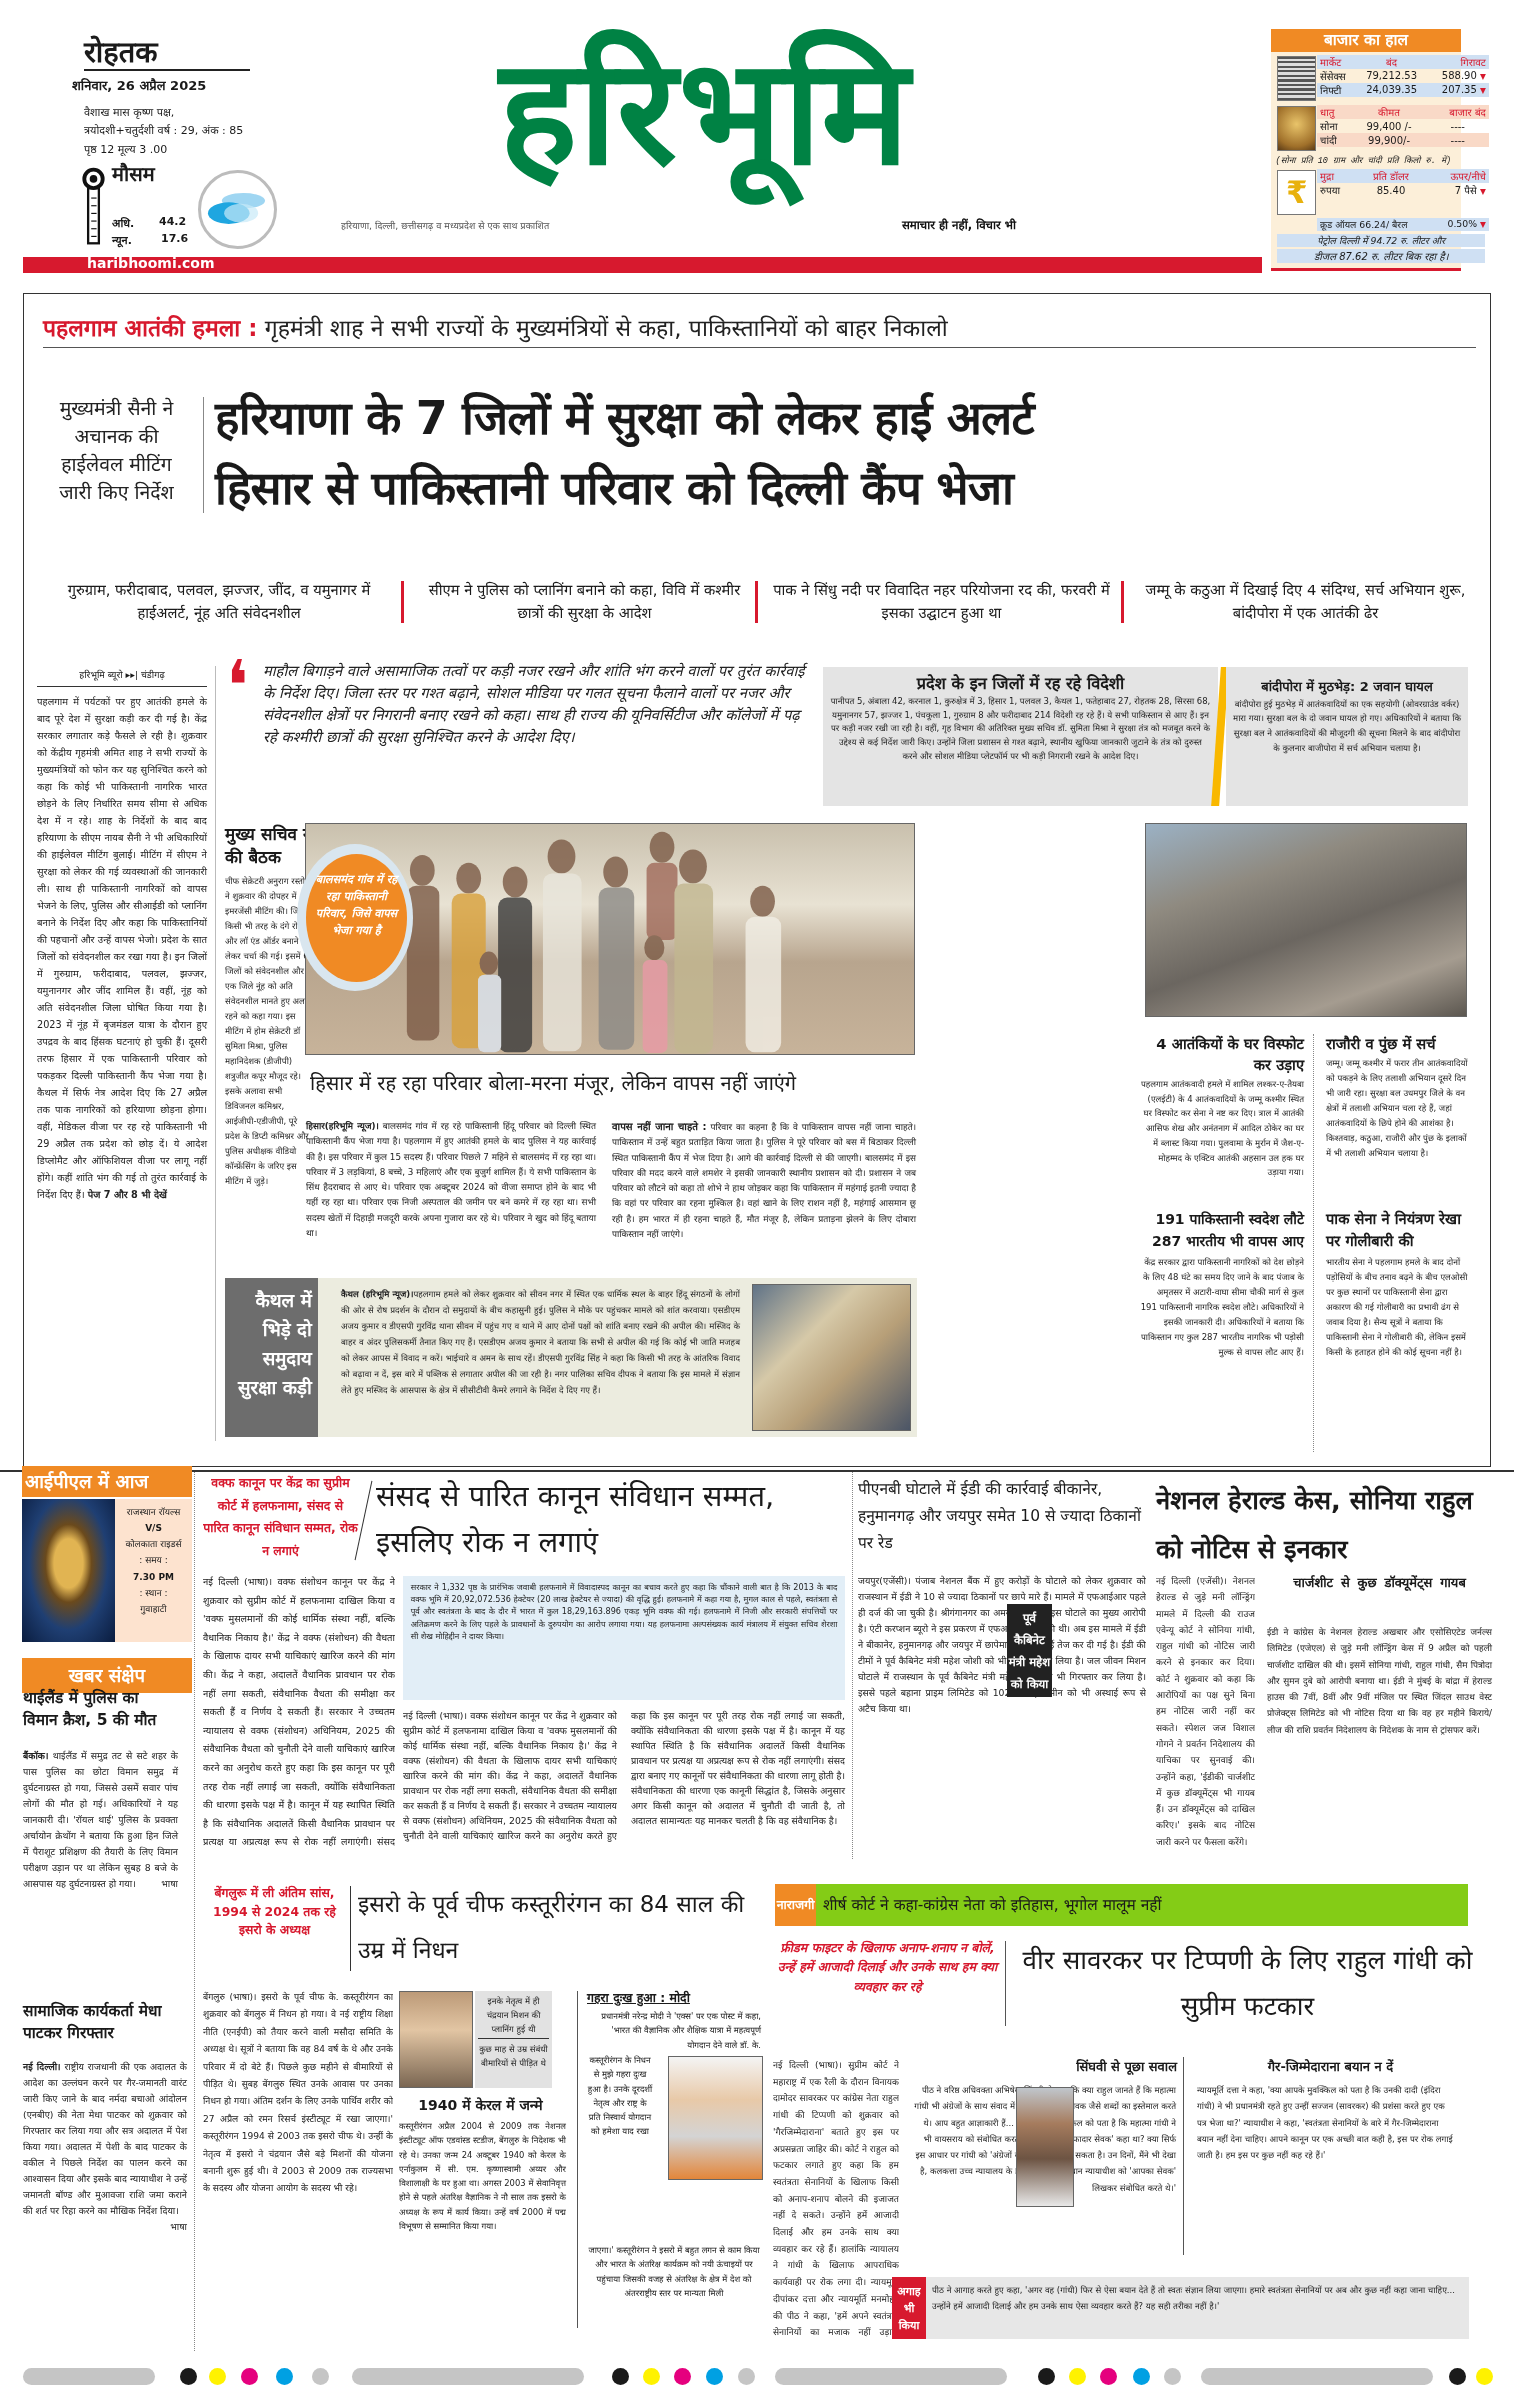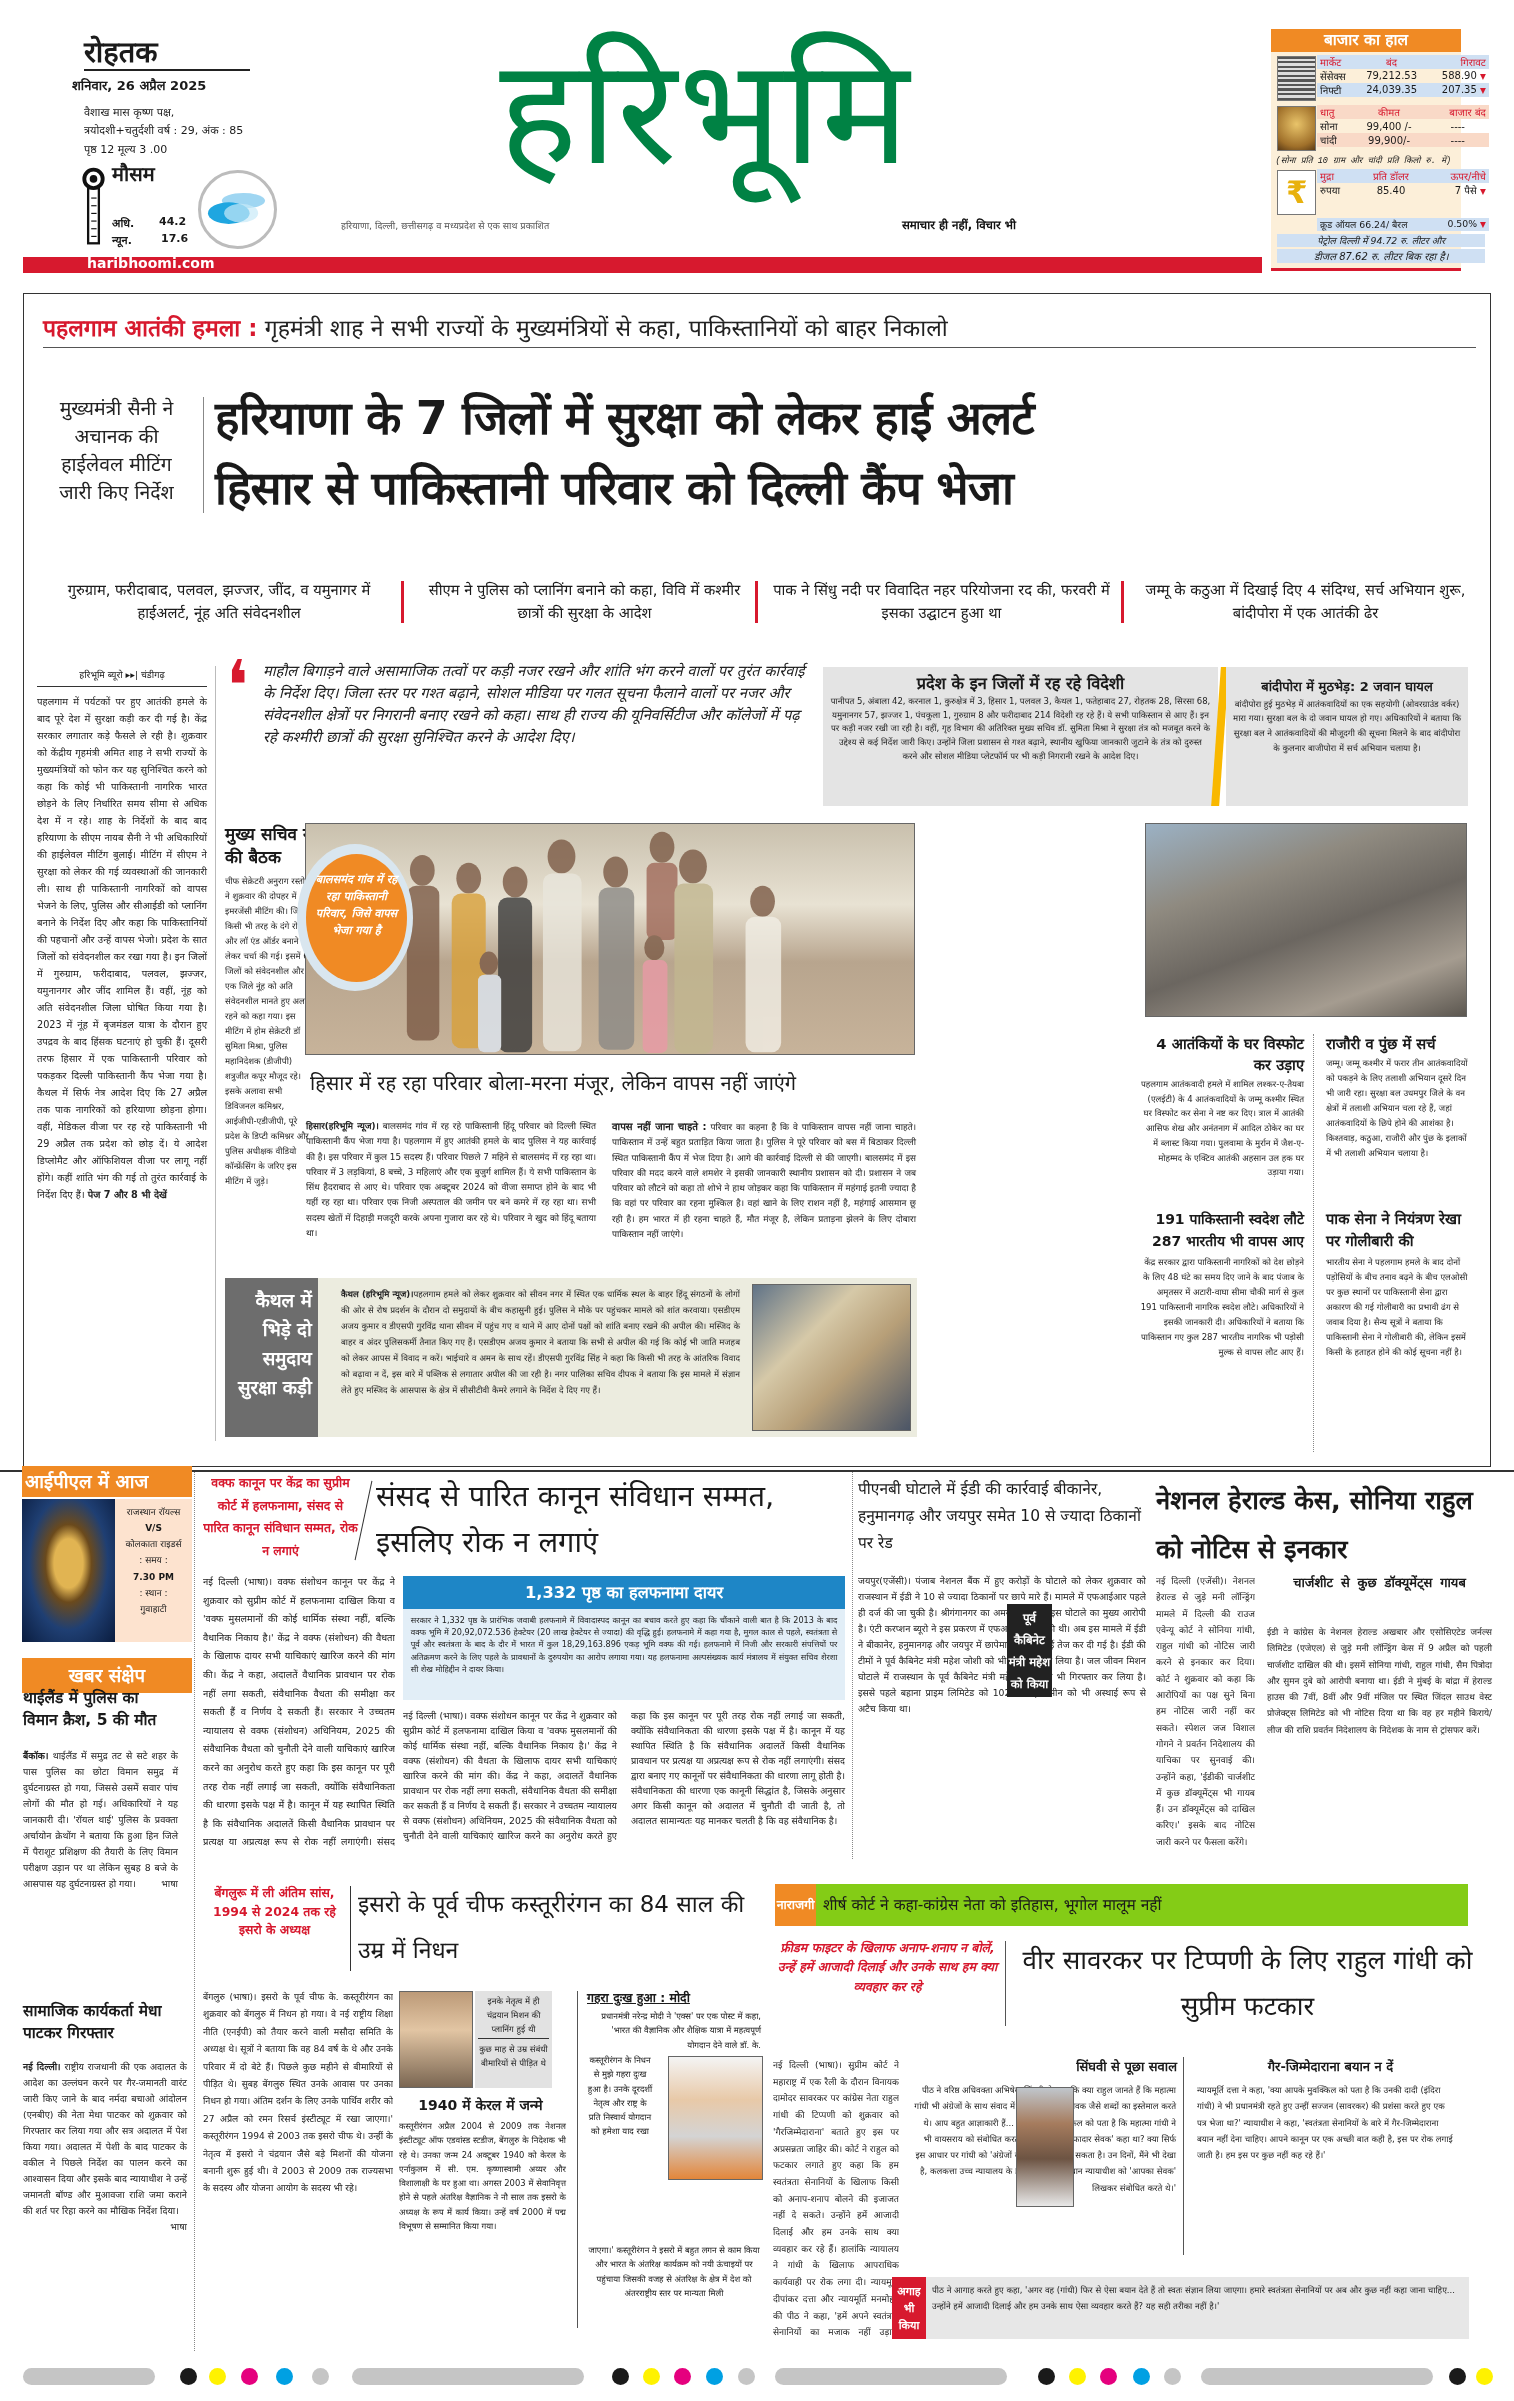--- a/index.html
+++ b/index.html
@@ -51,21 +51,21 @@
     <svg width="71" height="71" viewBox="0 0 92 92" style="position:absolute;left:0;top:0">
         <ellipse cx="55" cy="36" rx="28" ry="10" fill="#9fd6f2"></ellipse>
         <ellipse cx="36" cy="52" rx="27" ry="14" fill="#1fa6e0"></ellipse>
         <ellipse cx="52" cy="52" rx="22" ry="12" fill="#c7e9f8" opacity="0.7"></ellipse>
       </svg>
   </div>
 
   <div class="abs" style="left:23px;top:257px;width:1239px;height:16.3px;background:#d7192e"></div>
   <a class="abs" style="left:87px;top:255px;font-size:14px;font-weight:bold;color:#fff;text-decoration:none;">haribhoomi.com</a>
 
-  <div class="abs" style="left:341px;top:15.5px;width:728px;text-align:center;font-size:147px;line-height:194px;font-weight:normal;color:#008244;letter-spacing:1.5px;">हरिभूमि</div>
+  <div class="abs" style="left:341px;top:15.5px;width:728px;text-align:center;font-size:147px;line-height:194px;font-weight:bold;color:#008244;letter-spacing:1.5px;">हरिभूमि</div>
   <div class="abs" style="left:341px;top:219px;font-size:9.3px;color:#555;">हरियाणा, दिल्ली, छत्तीसगढ़ व मध्यप्रदेश से एक साथ प्रकाशित</div>
   <div class="abs" style="left:902px;top:217px;font-size:11.6px;font-weight:bold;color:#111;">समाचार ही नहीं, विचार भी</div>
 
   <div class="abs" style="left:1271px;top:29px;width:190px;height:242px;background:#fcefd9;border-bottom:3.9px solid #d7192e;">
     <div style="background:#f08a24;color:#fff;text-align:center;font-weight:bold;font-size:15.5px;height:22.5px;line-height:22.5px;">बाजार का हाल</div>
     <div class="abs" style="left:6.2px;top:27px;width:39px;height:45px;background:repeating-linear-gradient(0deg,#555 0 2.3px,#ddd 2.3px 4.6px);border:0.8px solid #777"></div>
     <table class="abs mk-table" style="left:46px;top:25.6px;width:172px;border-collapse:collapse;">
       <tbody>
           <tr style="background:#cfe0f3;">
             <td class="red">मार्केट</td>
@@ -258,21 +258,20 @@
 <div class="abs txt" style="left:23px;top:2059px;width:164px;font-size:9.3px;line-height:16px;">
   <b>नई दिल्ली।</b> <span>राष्ट्रीय राजधानी की एक अदालत के आदेश का उल्लंघन करने पर गैर-जमानती वारंट जारी किए जाने के बाद नर्मदा बचाओ आंदोलन (एनबीए) की नेता मेधा पाटकर को शुक्रवार को गिरफ्तार कर लिया गया और सत्र अदालत में पेश किया गया। अदालत में पेशी के बाद पाटकर के वकील ने पिछले निर्देश का पालन करने का आश्वासन दिया और इसके बाद न्यायाधीश ने उन्हें जमानती बॉण्ड और मुआवजा राशि जमा कराने की शर्त पर रिहा करने का मौखिक निर्देश दिया।</span> <span style="float:right">भाषा</span>
 </div>
 <div class="vdot" style="left:194px;top:1472px;height:879px;"></div>
 
 <div class="abs" style="left:203px;top:1472px;width:155px;font-size:12.4px;line-height:22.5px;font-weight:bold;color:#d7192e;text-align:center;">वक्फ कानून पर केंद्र का सुप्रीम कोर्ट में हलफनामा, संसद से पारित कानून संविधान सम्मत, रोक न लगाएं</div>
 <div class="abs" style="left:363px;top:1480px;width:0.8px;height:81px;background:#333;transform:rotate(12deg);"></div>
 <div class="abs" style="left:376px;top:1473px;width:465px;font-size:29px;line-height:46px;">संसद से पारित कानून संविधान सम्मत, इसलिए रोक न लगाएं</div>
 <div class="abs txt" style="left:203px;top:1573px;width:192px;font-size:9.5px;line-height:18.6px;height:275px;overflow:hidden;">नई दिल्ली (भाषा)। वक्फ संशोधन कानून पर केंद्र ने शुक्रवार को सुप्रीम कोर्ट में हलफनामा दाखिल किया व 'वक्फ मुसलमानों की कोई धार्मिक संस्था नहीं, बल्कि वैधानिक निकाय है।' केंद्र ने वक्फ (संशोधन) की वैधता के खिलाफ दायर सभी याचिकाएं खारिज करने की मांग की। केंद्र ने कहा, अदालतें वैधानिक प्रावधान पर रोक नहीं लगा सकती, संवैधानिक वैधता की समीक्षा कर सकती हैं व निर्णय दे सकती हैं। सरकार ने उच्चतम न्यायालय से वक्फ (संशोधन) अधिनियम, 2025 की संवैधानिक वैधता को चुनौती देने वाली याचिकाएं खारिज करने का अनुरोध करते हुए कहा कि इस कानून पर पूरी तरह रोक नहीं लगाई जा सकती, क्योंकि संवैधानिकता की धारणा इसके पक्ष में है। कानून में यह स्थापित स्थिति है कि संवैधानिक अदालतें किसी वैधानिक प्रावधान पर प्रत्यक्ष या अप्रत्यक्ष रूप से रोक नहीं लगाएंगी। संसद द्वारा बनाए गए कानूनों पर संवैधानिकता की धारणा लागू होती है। संवैधानिकता की धारणा एक कानूनी सिद्धांत है, जिसके अनुसार अगर किसी कानून को अदालत में चुनौती दी जाती है, तो अदालत सामान्यतः यह मानकर चलती है कि वह संवैधानिक है।</div>
 <div class="abs" style="left:403px;top:1576px;width:442px;height:124px;background:#e2eef7;">
-  <div style="background:#1e86c6;color:#fff;text-align:center;font-size:16.3px;font-weight:bold;height:33px;line-height:33px;">1,332 पृष्ठ का हलफनामा दायर</div>
   <div style="padding:4.6px 7.7px;font-size:8.1px;line-height:12.4px;color:#222;text-align:justify;">सरकार ने 1,332 पृष्ठ के प्रारंभिक जवाबी हलफनामे में विवादास्पद कानून का बचाव करते हुए कहा कि चौंकाने वाली बात है कि 2013 के बाद वक्फ भूमि में 20,92,072.536 हेक्टेयर (20 लाख हेक्टेयर से ज्यादा) की वृद्धि हुई। हलफनामे में कहा गया है, मुगल काल से पहले, स्वतंत्रता से पूर्व और स्वतंत्रता के बाद के दौर में भारत में कुल 18,29,163.896 एकड़ भूमि वक्फ की गई। हलफनामे में निजी और सरकारी संपत्तियों पर अतिक्रमण करने के लिए पहले के प्रावधानों के दुरुपयोग का आरोप लगाया गया। यह हलफनामा अल्पसंख्यक कार्य मंत्रालय में संयुक्त सचिव शेरशा सी शेख मोहिद्दीन ने दायर किया।</div>
 </div>
 <div class="abs txt" style="left:403px;top:1708px;width:442px;font-size:9.3px;line-height:15px;column-count:2;column-gap:14px;">
   <span>नई दिल्ली (भाषा)। वक्फ संशोधन कानून पर केंद्र ने शुक्रवार को सुप्रीम कोर्ट में हलफनामा दाखिल किया व 'वक्फ मुसलमानों की कोई धार्मिक संस्था नहीं, बल्कि वैधानिक निकाय है।' केंद्र ने वक्फ (संशोधन) की वैधता के खिलाफ दायर सभी याचिकाएं खारिज करने की मांग की। केंद्र ने कहा, अदालतें वैधानिक प्रावधान पर रोक नहीं लगा सकती, संवैधानिक वैधता की समीक्षा कर सकती हैं व निर्णय दे सकती हैं। सरकार ने उच्चतम न्यायालय से वक्फ (संशोधन) अधिनियम, 2025 की संवैधानिक वैधता को चुनौती देने वाली याचिकाएं खारिज करने का अनुरोध करते हुए कहा कि इस कानून पर पूरी तरह रोक नहीं लगाई जा सकती, क्योंकि संवैधानिकता की धारणा इसके पक्ष में है। कानून में यह स्थापित स्थिति है कि संवैधानिक अदालतें किसी वैधानिक प्रावधान पर प्रत्यक्ष या अप्रत्यक्ष रूप से रोक नहीं लगाएंगी। संसद द्वारा बनाए गए कानूनों पर संवैधानिकता की धारणा लागू होती है। संवैधानिकता की धारणा एक कानूनी सिद्धांत है, जिसके अनुसार अगर किसी कानून को अदालत में चुनौती दी जाती है, तो अदालत सामान्यतः यह मानकर चलती है कि वह संवैधानिक है।</span>
 </div>
 <div class="vdot" style="left:852px;top:1472px;height:387px;"></div>
 
 <div class="abs" style="left:858px;top:1476px;width:294px;font-size:15.5px;line-height:27px;">पीएनबी घोटाले में ईडी की कार्रवाई बीकानेर, हनुमानगढ़ और जयपुर समेत 10 से ज्यादा ठिकानों पर रेड</div>
 <div class="abs txt" style="left:858px;top:1573px;width:288px;font-size:9.3px;line-height:16px;height:279px;overflow:hidden;">जयपुर(एजेंसी)। पंजाब नेशनल बैंक में हुए करोड़ों के घोटाले को लेकर शुक्रवार को राजस्थान में ईडी ने 10 से ज्यादा ठिकानों पर छापे मारे हैं। मामले में एफआईआर पहले ही दर्ज की जा चुकी है। श्रीगंगानगर का अमनदीप चौधरी इस घोटाले का मुख्य आरोपी है। एंटी करप्शन ब्यूरो ने इस प्रकरण में एफआईआर दर्ज की थी। अब इस मामले में ईडी ने बीकानेर, हनुमानगढ़ और जयपुर में छापेमारी की कार्रवाई तेज कर दी गई है। ईडी की टीमों ने पूर्व कैबिनेट मंत्री महेश जोशी को भी गिरफ्तार कर लिया है। जल जीवन मिशन घोटाले में राजस्थान के पूर्व कैबिनेट मंत्री महेश जोशी को भी गिरफ्तार कर लिया है। इससे पहले बहाना प्राइम लिमिटेड को 1023 एकड़ जमीन को भी अस्थाई रूप से अटैच किया था।</div>
 <div class="abs" style="left:1007px;top:1604px;width:45px;height:93px;background:#222;color:#fff;font-size:11.6px;line-height:22px;font-weight:bold;text-align:center;padding-top:3.1px;">पूर्व कैबिनेट मंत्री महेश को किया गिरफ्तार</div>

